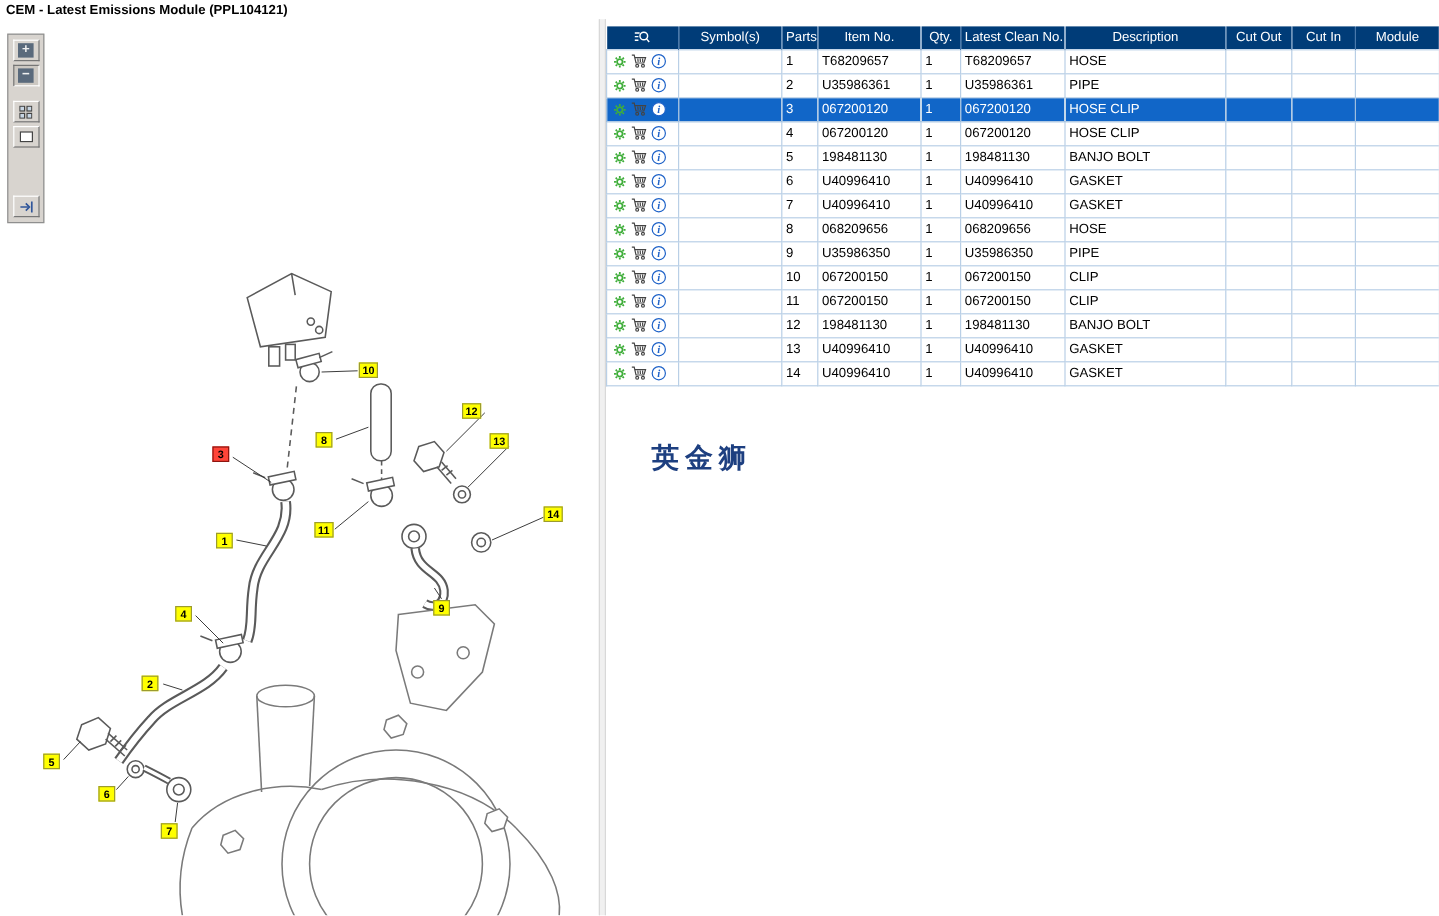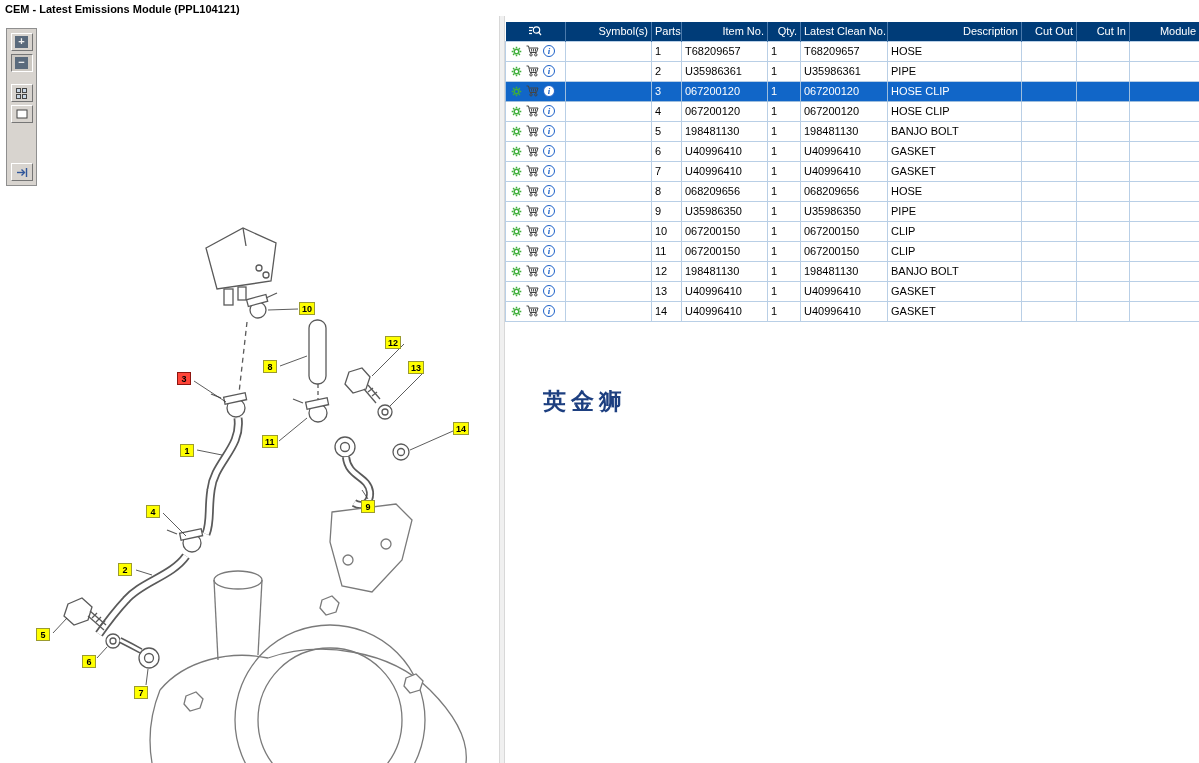--- a/index.html
+++ b/index.html
@@ -51,21 +51,21 @@
   .splitter{
     position:absolute;left:499px;top:16px;width:6px;height:747px;
     background:#f0f0f0;border-left:1px solid #d8d8d8;border-right:1px solid #d8d8d8;cursor:col-resize;
   }
 
   
   .parts-pane{position:absolute;left:505px;top:22px;width:694px;height:741px;}
   table.parts{border-collapse:collapse;table-layout:fixed;width:694px;}
   table.parts th{
     background:var(--header-bg);color:#fff;font-weight:normal;font-size:11px;
-    text-align:right;height:19px;padding:0 3px;border-right:1px solid #4a79ab;
+    text-align:center;height:19px;padding:0 3px;border-right:1px solid #4a79ab;
     white-space:nowrap;overflow:hidden;cursor:pointer;
   }
   table.parts td{
     height:20px;padding:0 3px;border:1px solid #b9cfe6;background:#fff;
     white-space:nowrap;overflow:hidden;font-size:11px;
   }
   table.parts tr.selected td{background:var(--selected-row);color:#fff;border-color:#9ebede;}
   td.icon-td{padding:0 2px;}
   .icons{display:flex;align-items:center;gap:4px;padding-left:2px;}
   .icn{display:inline-flex;align-items:center;justify-content:center;cursor:pointer;}
@@ -73,21 +73,20 @@
     display:inline-block;width:12px;height:12px;border-radius:50%;
     border:1px solid #1e62c8;color:#1e62c8;background:#fff;
     font:italic bold 9px/11px "Liberation Serif",serif;text-align:center;
   }
   .head-icon{display:flex;align-items:center;justify-content:center;}
 
   .watermark{
     position:absolute;left:38px;top:344px;
     font-size:23px;font-weight:bold;letter-spacing:5px;color:var(--watermark-color);
     white-space:nowrap;
-    margin-top:20px;
   }
 </style>
 </head>
 <body>
 
 <div class="app-title">CEM - Latest Emissions Module (PPL104121)</div>
 
 <div class="diagram-pane">
   <svg class="diagram-svg" viewBox="0 0 498 763" width="498" height="763">
     <g stroke="#5a5a5a" fill="none" stroke-width="1.3">

